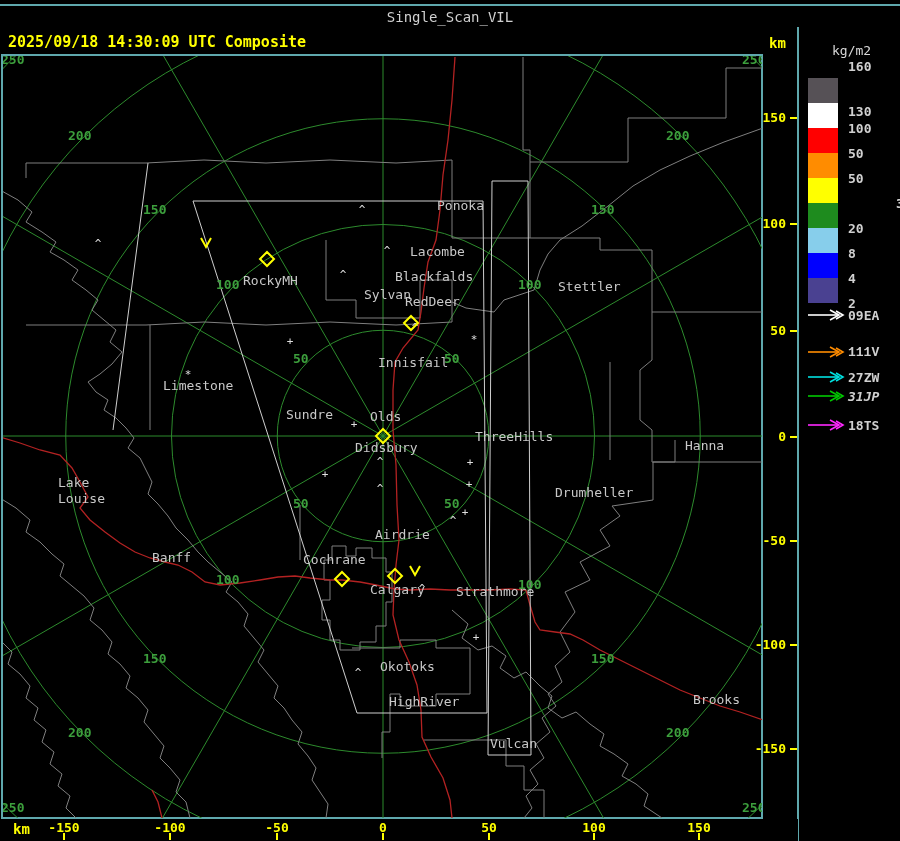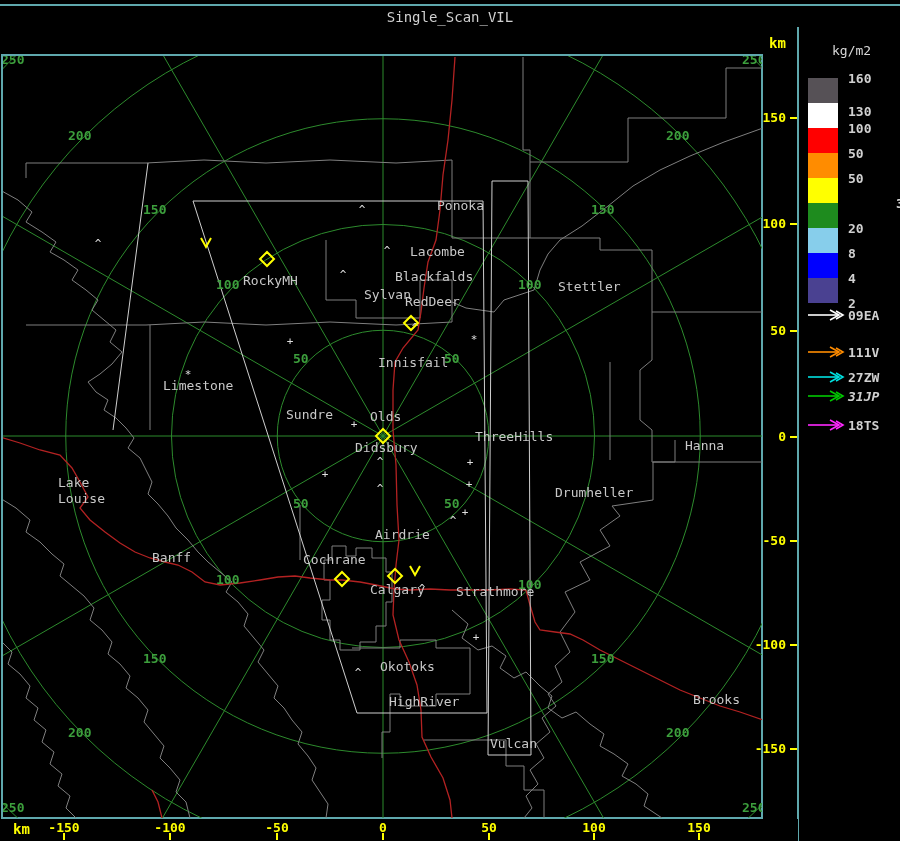--- a/index.html
+++ b/index.html
@@ -28,20 +28,21 @@
   .raxis .tk{position:absolute;left:27px;width:7px;height:2px;background:#ffff00;}
 </style>
 </head>
 <body>
 
 <div class="titlebar">
   <span>Single_Scan_VIL</span>
 </div>
 
 <div class="statusrow">
+  <span class="timestamp">2025/09/18 14:30:09 UTC Composite</span>
   <span class="km-right">km</span>
 </div>
 
 <svg id="map-svg" width="900" height="841" viewBox="0 0 900 841">
     <defs>
       <clipPath id="mapclip">
         <rect x="3" y="56" width="759" height="762"></rect>
       </clipPath>
     </defs>
     <rect x="2" y="55" width="760" height="763" fill="none" stroke="#5fa8ad" stroke-width="2"></rect>
@@ -171,41 +172,41 @@
   <div id="legend-scale">
       <div class="block" style="top: 51px; background: rgb(86, 81, 86);"></div>
       <div class="block" style="top: 76px; background: rgb(255, 255, 255);"></div>
       <div class="block" style="top: 101px; background: rgb(255, 0, 0);"></div>
       <div class="block" style="top: 126px; background: rgb(255, 140, 0);"></div>
       <div class="block" style="top: 151px; background: rgb(255, 255, 0);"></div>
       <div class="block" style="top: 176px; background: rgb(30, 139, 30);"></div>
       <div class="block" style="top: 201px; background: rgb(135, 206, 235);"></div>
       <div class="block" style="top: 226px; background: rgb(0, 0, 255);"></div>
       <div class="block" style="top: 251px; background: rgb(74, 65, 145);"></div>
-      <div class="slabel" style="top: 44px;">160</div>
+      <div class="slabel" style="top: 32px;">160</div>
       <div class="slabel" style="top: 77px;">130</div>
       <div class="slabel" style="top: 94px;">100</div>
       <div class="slabel" style="top: 119px;">50</div>
       <div class="slabel" style="top: 144px;">50</div>
       <div class="slabel" style="top: 169px; margin-left: 48px;">30</div>
       <div class="slabel" style="top: 194px;">20</div>
       <div class="slabel" style="top: 219px;">8</div>
       <div class="slabel" style="top: 244px;">4</div>
       <div class="slabel" style="top: 269px;">2</div>
     </div>
   <div id="legend-tracks">
       <div class="trow" style="top: 281px;">
         <svg width="42" height="14" style="position: absolute; left: 6px; top: 0px;">
           <path d="M2 7 H32" stroke="#ffffff" fill="none" stroke-width="1.6"></path>
           <path d="M24 2 L33 7 L24 12" stroke="#ffffff" fill="none" stroke-width="1.6"></path>
           <path d="M30 3 L37 7 L30 11" stroke="#ffffff" fill="none" stroke-width="1.6"></path>
         </svg>
         <span class="tlabel">09EA</span>
       </div>
-      <div class="trow" style="top: 318.3px;">
+      <div class="trow" style="top: 318.3px; font-family: Liberation Mono, monospace;">
         <svg width="42" height="14" style="position: absolute; left: 6px; top: 0px;">
           <path d="M2 7 H32" stroke="#ff8c00" fill="none" stroke-width="1.6"></path>
           <path d="M24 2 L33 7 L24 12" stroke="#ff8c00" fill="none" stroke-width="1.6"></path>
           <path d="M30 3 L37 7 L30 11" stroke="#ff8c00" fill="none" stroke-width="1.6"></path>
         </svg>
         <span class="tlabel">111V</span>
       </div>
       <div class="trow" style="top: 342.6px;">
         <svg width="42" height="14" style="position: absolute; left: 6px; top: 0px;">
           <path d="M2 7 H32" stroke="#00e0e0" fill="none" stroke-width="1.6"></path>

